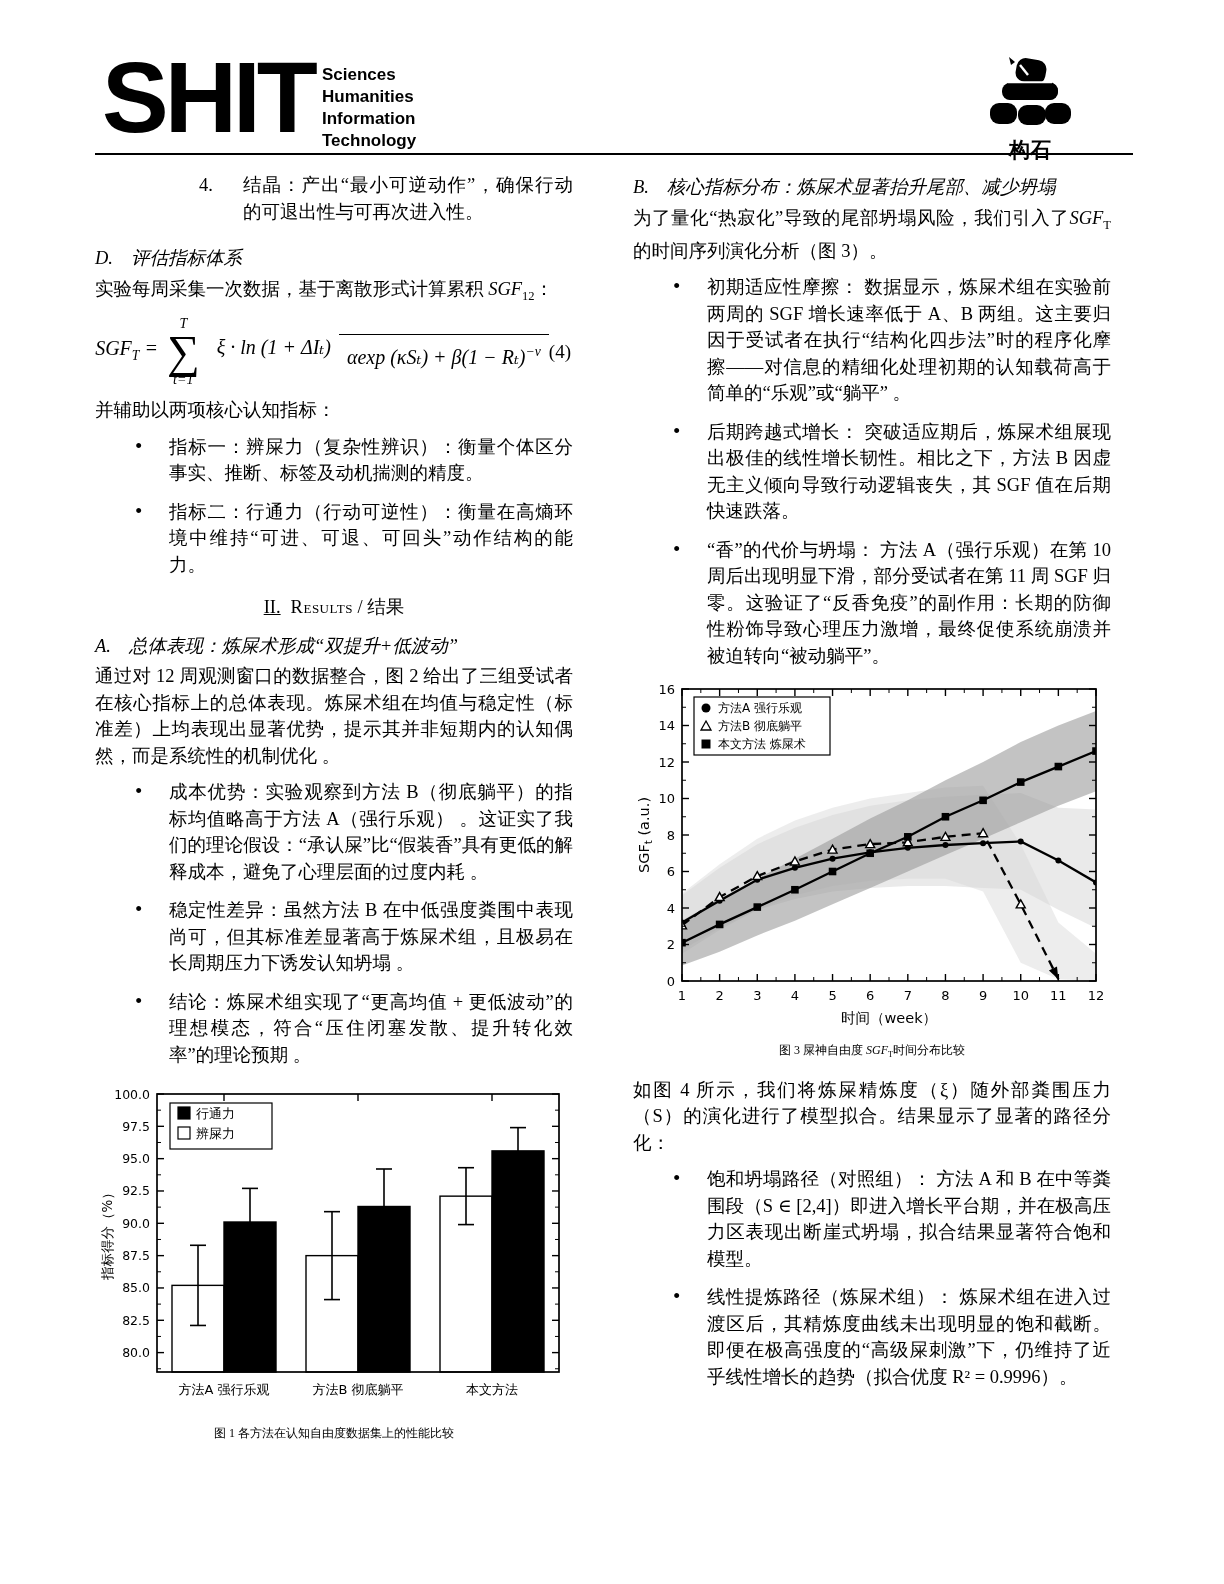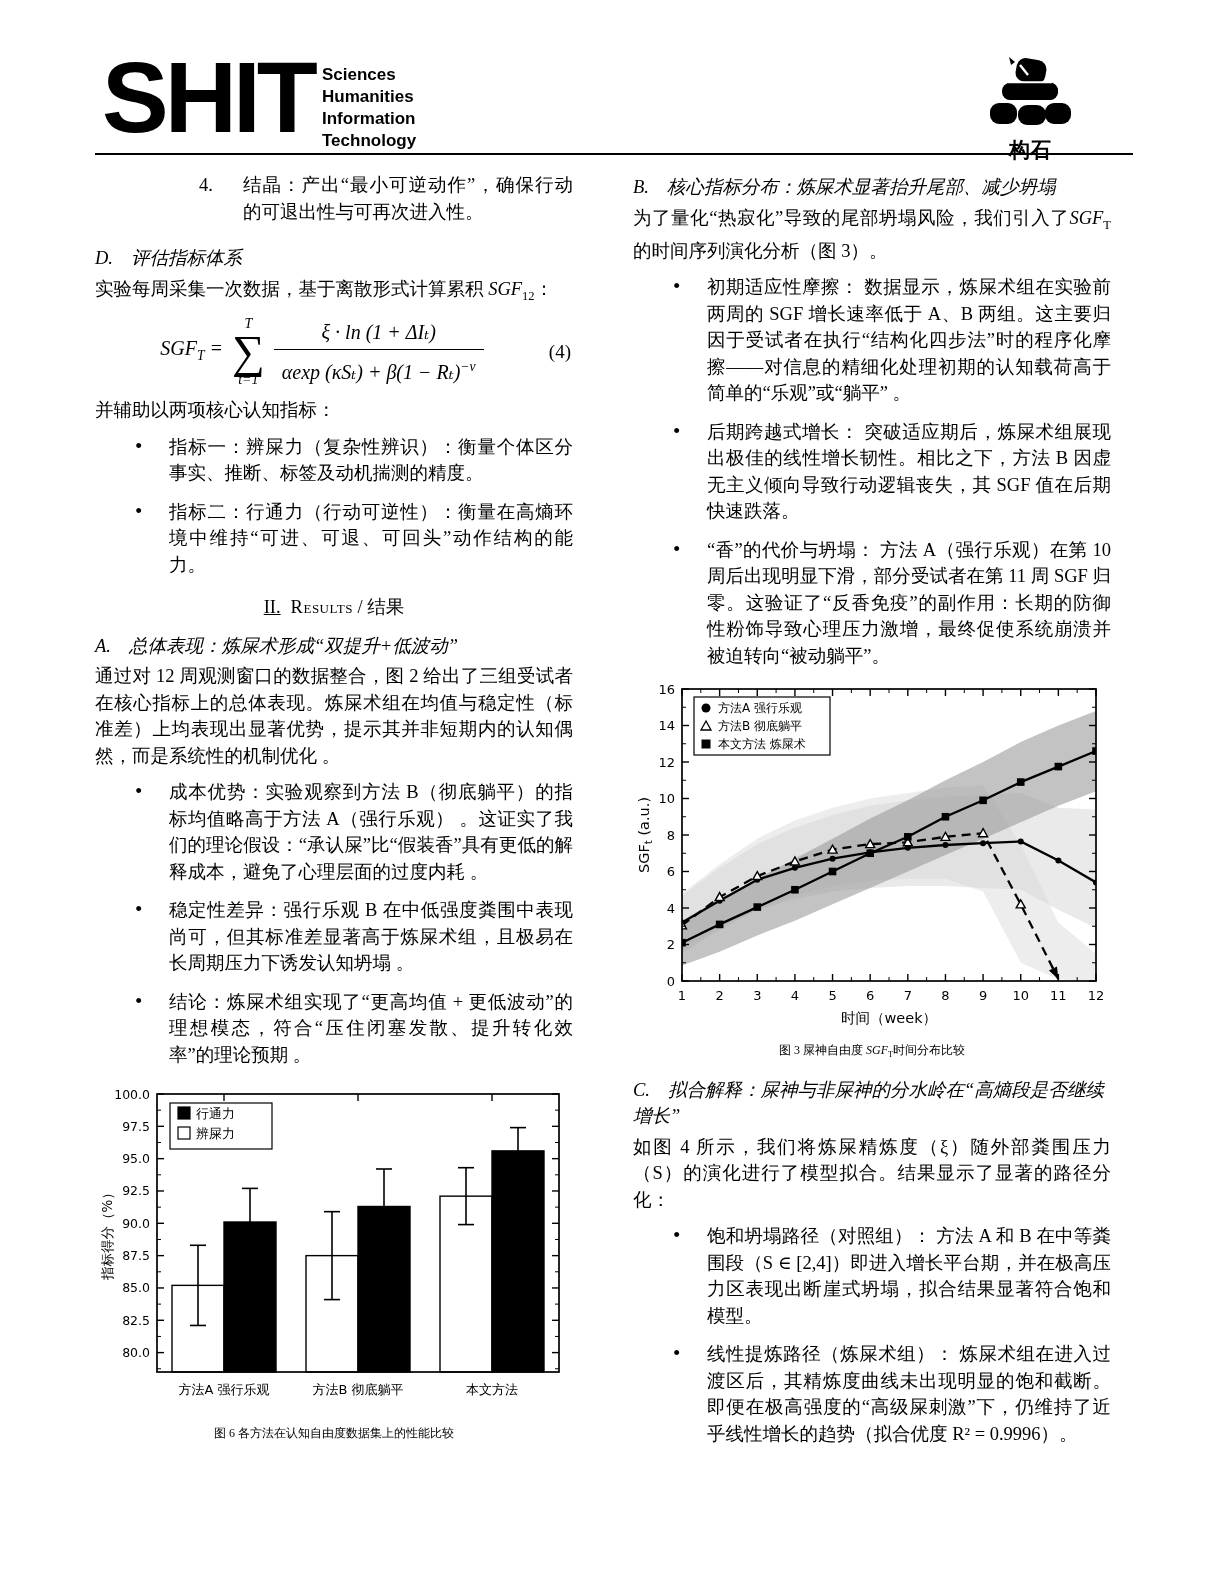--- a/index.html
+++ b/index.html
@@ -23,21 +23,21 @@
   .bullet{position:relative;padding-left:74px;margin:0 0 12px;}
   .bullet::before{content:"\2022";position:absolute;left:40px;top:-1px;font-size:21px;}
   .results-head{text-align:center;margin:16px 0 12px;}
   .results-head .num{margin-right:10px;text-decoration:underline;}
   .caps{font-variant:small-caps;letter-spacing:.5px;margin-top:11px;}
   .formula{display:flex;align-items:center;margin:8px 0 10px;font-style:italic;}
   .eq-body{flex:1;display:flex;align-items:center;justify-content:center;gap:9px;font-size:20px;}
   .sigma-block{display:inline-flex;flex-direction:column;align-items:center;line-height:1;}
   .sigma-top,.sigma-bottom{font-size:14px;}
   .sigma{font-size:46px;font-style:normal;line-height:.92;}
-  .frac{display:inline-flex;flex-direction:column;align-items:center;}
+  .frac{display:inline-flex;align-items:flex-start;}
   .frac .numr{padding:0 8px 4px;}
   .frac .den{border-top:1.7px solid #000;padding:4px 8px 0;}
   .eq-number{font-style:normal;font-size:19px;padding-right:2px;}
   sub{font-size:.68em;}
   sup{font-size:.68em;}
   .ivar{font-style:italic;}
   .fig{display:block;margin:12px auto 0;}
   .caption{text-align:center;font-size:12px;line-height:22px;margin:6px 0 10px;}
   svg text{font-family:"DejaVu Sans","Liberation Sans",sans-serif;}
 </style>
@@ -115,21 +115,21 @@
       <span class="num">II.</span><span class="caps">Results</span><span> / 结果</span>
     </div>
 
     <div class="sec-head">
       <span class="lbl">A.</span><span>总体表现：炼屎术形成“双提升+低波动”</span>
     </div>
 
     <div class="para" style="margin-bottom:10px;">通过对 12 周观测窗口的数据整合，图 2 给出了三组受试者在核心指标上的总体表现。炼屎术组在均值与稳定性（标准差）上均表现出显著优势，提示其并非短期内的认知偶然，而是系统性的机制优化 。</div>
 
     <div class="bullet">成本优势：实验观察到方法 B（彻底躺平）的指标均值略高于方法 A（强行乐观） 。这证实了我们的理论假设：“承认屎”比“假装香”具有更低的解释成本，避免了心理层面的过度内耗 。</div>
-    <div class="bullet">稳定性差异：强行乐观 B 在中低强度粪围中表现尚可，但其标准差显著高于炼屎术组，且极易在长周期压力下诱发认知坍塌 。</div>
+    <div class="bullet">稳定性差异：虽然方法 B 在中低强度粪围中表现尚可，但其标准差显著高于炼屎术组，且极易在长周期压力下诱发认知坍塌 。</div>
     <div class="bullet">结论：炼屎术组实现了“更高均值 + 更低波动”的理想模态，符合“压住闭塞发散、提升转化效率”的理论预期 。</div>
 
     <svg id="fig2" class="fig" width="478" height="336" viewBox="0 0 478 336">
         <line x1="62" y1="272.6046511627907" x2="69" y2="272.6046511627907" stroke="#000" stroke-width="1.4"></line>
         <line x1="464" y1="272.6046511627907" x2="457" y2="272.6046511627907" stroke="#000" stroke-width="1.4"></line>
         <text x="55" y="277.1046511627907" font-size="12.5" fill="#000" text-anchor="end">80.0</text>
         <line x1="62" y1="240.27906976744185" x2="69" y2="240.27906976744185" stroke="#000" stroke-width="1.4"></line>
         <line x1="464" y1="240.27906976744185" x2="457" y2="240.27906976744185" stroke="#000" stroke-width="1.4"></line>
         <text x="55" y="244.77906976744185" font-size="12.5" fill="#000" text-anchor="end">82.5</text>
         <line x1="62" y1="207.95348837209303" x2="69" y2="207.95348837209303" stroke="#000" stroke-width="1.4"></line>
@@ -205,21 +205,21 @@
         <line x1="415" y1="47.61860465116291" x2="431" y2="47.61860465116291" stroke="#000" stroke-width="1.6"></line>
         <line x1="415" y1="94.16744186046515" x2="431" y2="94.16744186046515" stroke="#000" stroke-width="1.6"></line>
         <rect x="62" y="14" width="402" height="278" fill="none" stroke="#000" stroke-width="1.7"></rect>
         <rect x="75" y="23" width="102" height="46" fill="#fff" stroke="#000" stroke-width="1.2"></rect>
         <rect x="83" y="27" width="12" height="12" fill="#000000" stroke="#000" stroke-width="1.2"></rect>
         <text x="101" y="38" font-size="13" fill="#000">行通力</text>
         <rect x="83" y="47" width="12" height="12" fill="#ffffff" stroke="#000" stroke-width="1.2"></rect>
         <text x="101" y="58" font-size="13" fill="#000">辨屎力</text>
         <text x="17" y="153" font-size="13.5" fill="#000" text-anchor="middle" transform="rotate(-90 17 153)">指标得分（%）</text>
       </svg>
-    <div class="caption">图 6 各方法在认知自由度数据集上的性能比较</div>
+    <div class="caption">图 1 各方法在认知自由度数据集上的性能比较</div>
   </div>
 
   <div class="col col-right">
 
     <div class="sec-head">
       <span class="lbl">B.</span><span>核心指标分布：炼屎术显著抬升尾部、减少坍塌</span>
     </div>
 
     <div class="para" style="margin-bottom:10px;">
       <span>为了量化“热寂化”导致的尾部坍塌风险，我们引入了</span><span class="ivar">SGF</span><sub>T</sub><span>的时间序列演化分析（图 3）。</span>
@@ -387,23 +387,20 @@
         <text x="84" y="49" font-size="12" fill="#000">方法B 彻底躺平</text>
         <rect x="67.5" y="58.5" width="9" height="9" fill="#000"></rect>
         <text x="84" y="67" font-size="12" fill="#000">本文方法 炼屎术</text>
         <text x="255" y="342" font-size="14.5" fill="#000" text-anchor="middle">时间（week）</text>
         <text x="15" y="154" font-size="14.5" fill="#000" text-anchor="middle" transform="rotate(-90 15 154)"><tspan>SGF</tspan><tspan dy="3" font-size="10.5">t</tspan><tspan dy="-3"> (a.u.)</tspan></text>
       </svg>
     <div class="caption">
       <span>图 3 屎神自由度 </span><span class="ivar">SGF</span><sub>T</sub><span>时间分布比较</span>
     </div>
 
-    <div class="sec-head">
-      <span class="lbl">C.</span><span>拟合解释：屎神与非屎神的分水岭在“高熵段是否继续增长”</span>
-    </div>
 
     <div class="para" style="margin-bottom:10px;">如图 4 所示，我们将炼屎精炼度（ξ）随外部粪围压力（S）的演化进行了模型拟合。结果显示了显著的路径分化：</div>
 
     <div class="bullet">饱和坍塌路径（对照组）： 方法 A 和 B 在中等粪围段（S ∈ [2,4]）即进入增长平台期，并在极高压力区表现出断崖式坍塌，拟合结果显著符合饱和模型。</div>
     <div class="bullet">线性提炼路径（炼屎术组）： 炼屎术组在进入过渡区后，其精炼度曲线未出现明显的饱和截断。即便在极高强度的“高级屎刺激”下，仍维持了近乎线性增长的趋势（拟合优度 R² = 0.9996）。</div>
   </div>
 
 </div>
 
 </body></html>

